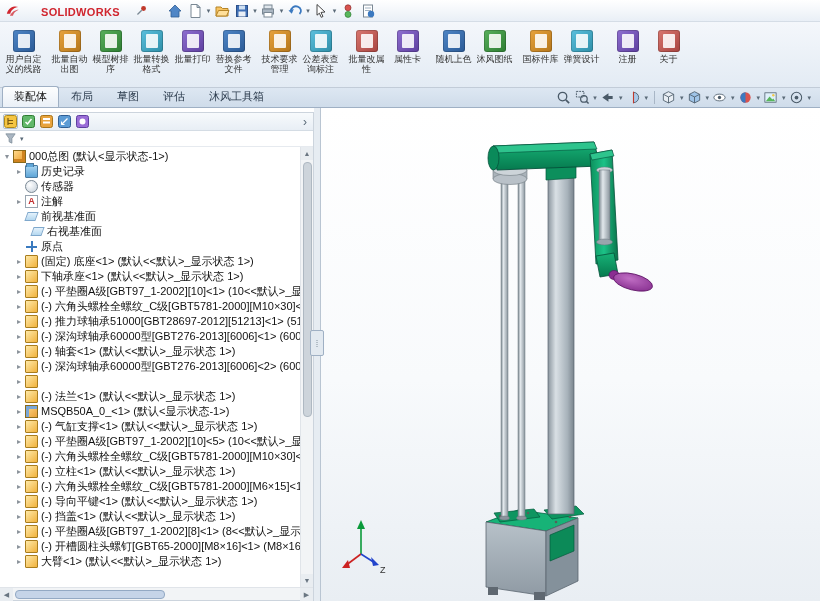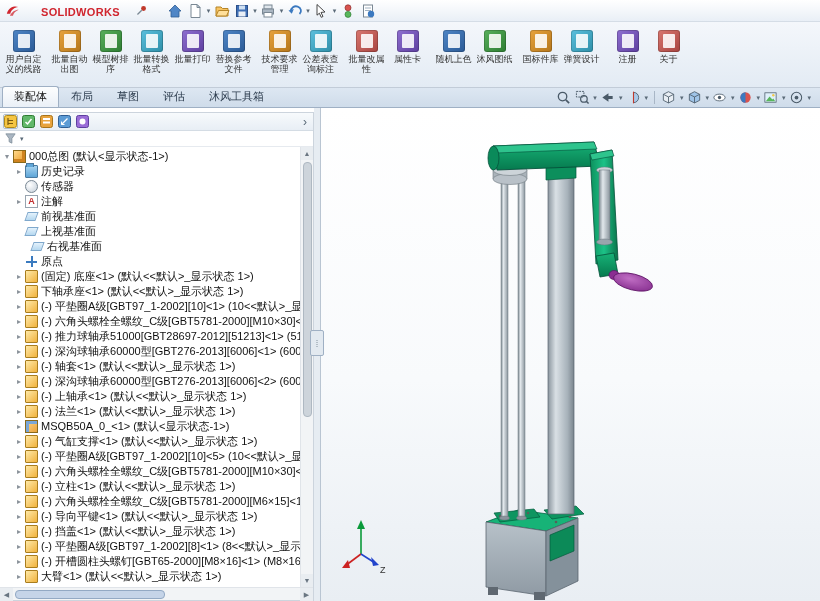--- a/index.html
+++ b/index.html
@@ -496,27 +496,20 @@
               </span>
               <span class="tlabel">注解</span>
             </div>
             <div class="trow" style="padding-left: 14px;">
               <span class="tarrow"></span>
               <span class="ticonw">
                 <span class="ticon ti-plane"></span>
               </span>
               <span class="tlabel">前视基准面</span>
             </div>
-            <div class="trow" style="padding-left: 14px;">
-              <span class="tarrow"></span>
-              <span class="ticonw">
-                <span class="ticon ti-plane"></span>
-              </span>
-              <span class="tlabel">上视基准面</span>
-            </div>
             <div class="trow" style="padding-left: 20px;">
               <span class="tarrow"></span>
               <span class="ticonw">
                 <span class="ticon ti-plane"></span>
               </span>
               <span class="tlabel">右视基准面</span>
             </div>
             <div class="trow" style="padding-left: 14px;">
               <span class="tarrow"></span>
               <span class="ticonw">
@@ -578,21 +571,20 @@
               <span class="ticonw">
                 <span class="ticon ti-part"></span>
               </span>
               <span class="tlabel">(-) 深沟球轴承60000型[GBT276-2013][6006]&lt;2&gt; (6006&lt;&lt;默认&gt;_显示状态 1&gt;)</span>
             </div>
             <div class="trow" style="padding-left: 14px;">
               <span class="tarrow">▸</span>
               <span class="ticonw">
                 <span class="ticon ti-part"></span>
               </span>
-              <span class="tlabel">(-) 上轴承&lt;1&gt; (默认&lt;&lt;默认&gt;_显示状态 1&gt;)</span>
             </div>
             <div class="trow" style="padding-left: 14px;">
               <span class="tarrow">▸</span>
               <span class="ticonw">
                 <span class="ticon ti-part"></span>
               </span>
               <span class="tlabel">(-) 法兰&lt;1&gt; (默认&lt;&lt;默认&gt;_显示状态 1&gt;)</span>
             </div>
             <div class="trow" style="padding-left: 14px;">
               <span class="tarrow">▸</span>

